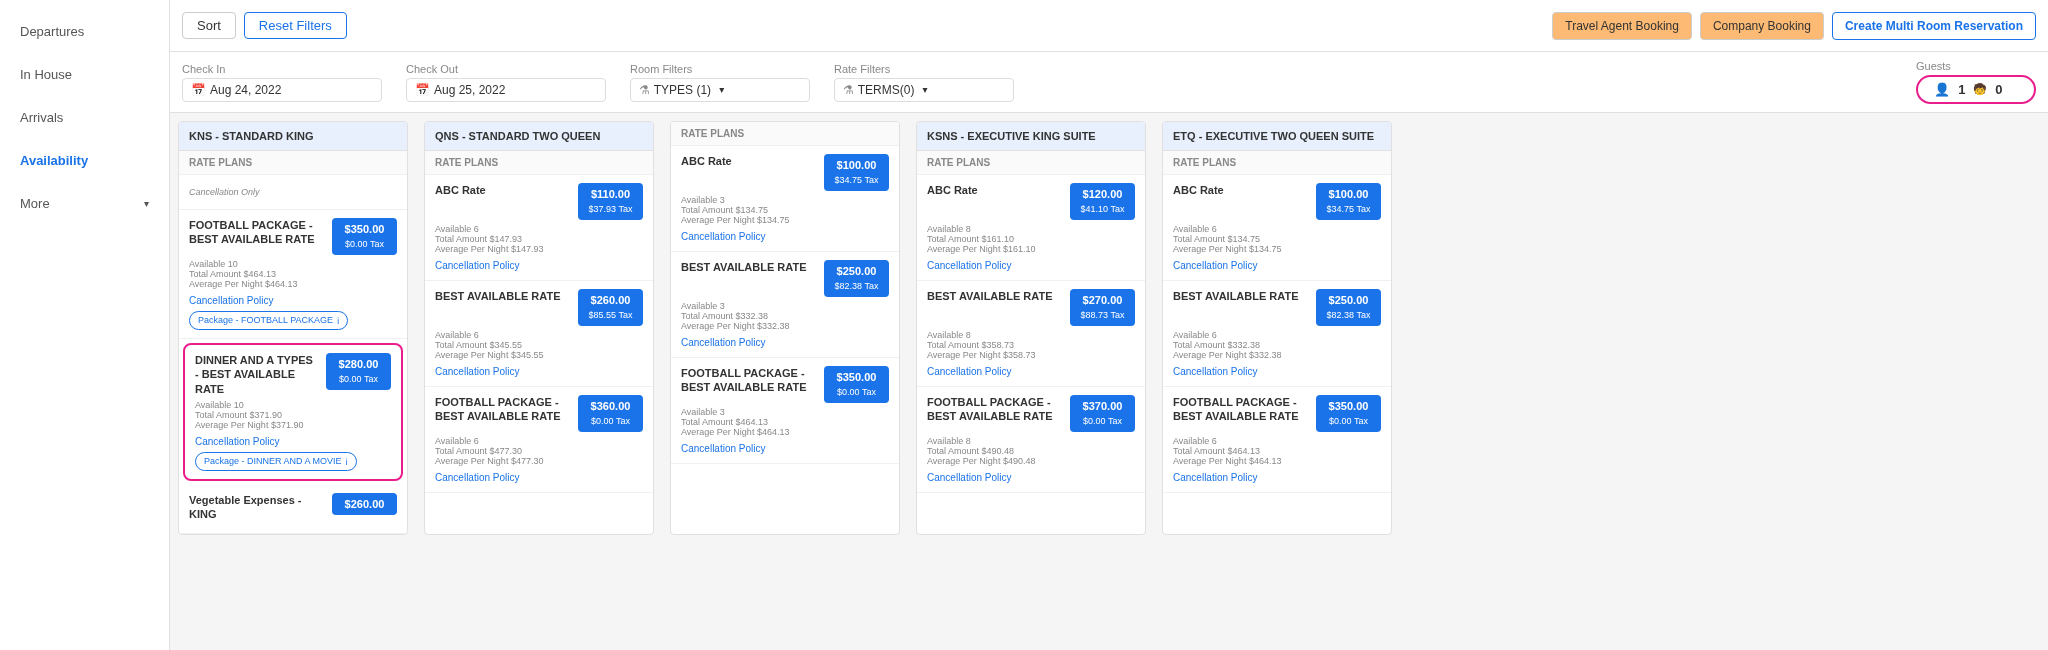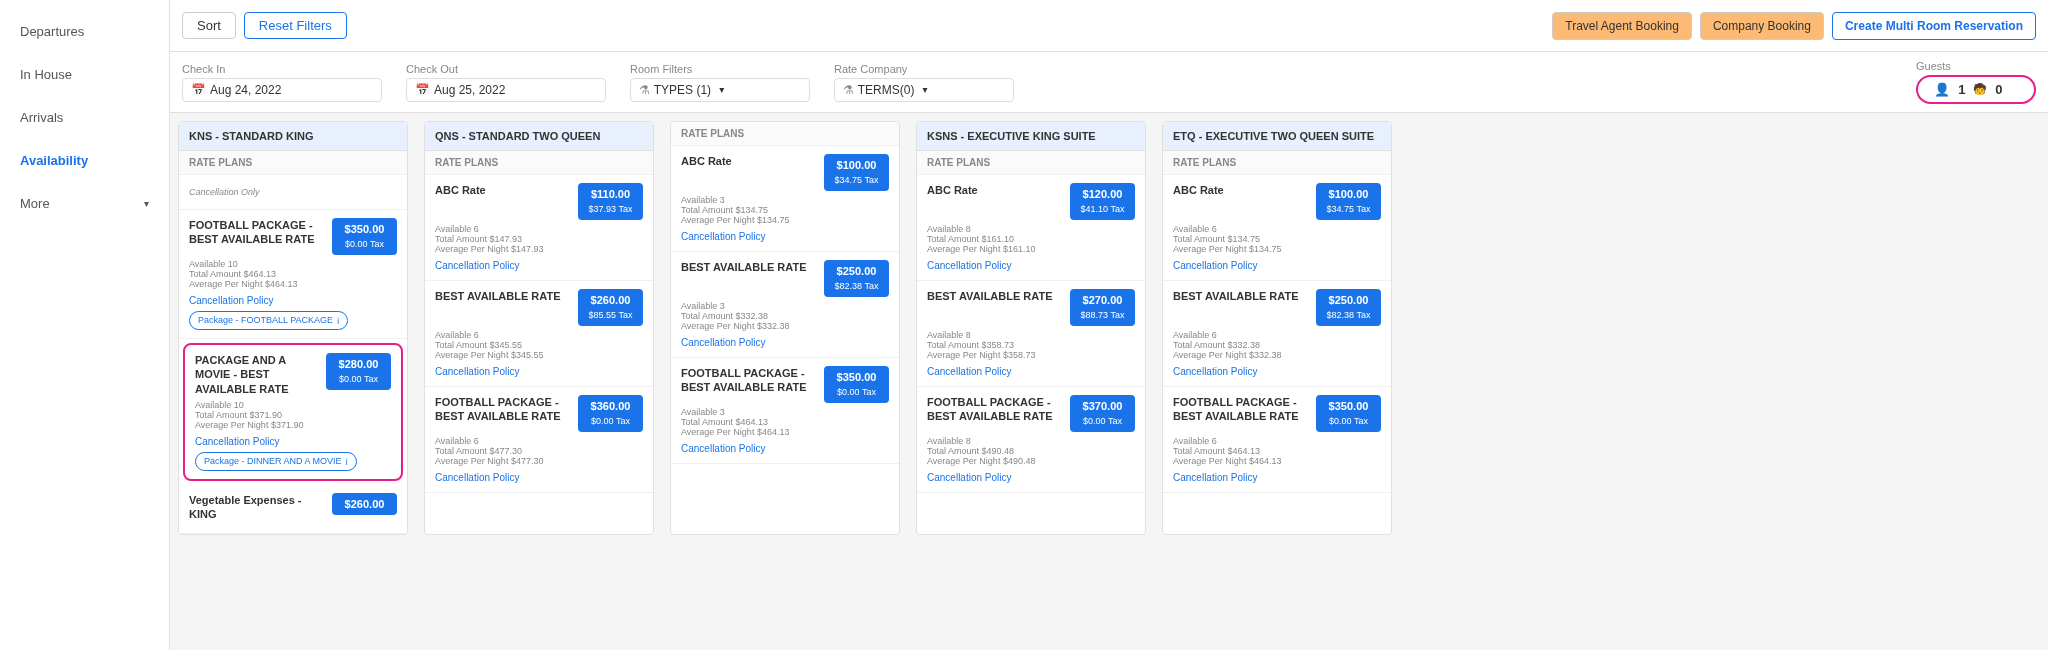--- a/index.html
+++ b/index.html
@@ -339,21 +339,21 @@
       <div class="filter-label">Room Filters</div>
       <div class="filter-badge">
         <span style="color:#888;">⚗</span>
         <span>TYPES (1)</span>
         <span style="margin-left:4px;font-size:10px;">▾</span>
       </div>
     </div>
     <div class="filter-sep"></div>
 
     <div class="filter-rate-group">
-      <div class="filter-label">Rate Company</div>
+      <div class="filter-label">Rate Filters</div>
       <div class="filter-badge">
         <span style="color:#888;">⚗</span>
         <span>TERMS(0)</span>
         <span style="margin-left:4px;font-size:10px;">▾</span>
       </div>
     </div>
     <div style="flex:1;"></div>
 
     <div class="filter-guests-group">
       <div class="filter-label">Guests</div>
@@ -372,21 +372,21 @@
           <div class="room-header">KNS - STANDARD KING</div>
           <div class="rate-plans-label">RATE PLANS</div>
           <div class="rate-card">
             <div class="cancellation-only">Cancellation Only</div>
           </div>
           <div class="rate-card"><div class="rate-card-top">
               <div class="rate-name">FOOTBALL PACKAGE - BEST AVAILABLE RATE</div>
               <button class="rate-price-btn">$350.00<br><span class="tax">$0.00 Tax</span></button>
             </div><div class="rate-details">Available 10<br>Total Amount $464.13<br>Average Per Night $464.13</div><a class="cancellation-link" href="#">Cancellation Policy</a><div class="package-tag">Package - FOOTBALL PACKAGE <span>ℹ</span></div></div>
           <div class="rate-card highlighted"><div class="rate-card-top">
-              <div class="rate-name">PACKAGE AND A MOVIE - BEST AVAILABLE RATE</div>
+              <div class="rate-name">DINNER AND A TYPES - BEST AVAILABLE RATE</div>
               <button class="rate-price-btn">$280.00<br><span class="tax">$0.00 Tax</span></button>
             </div><div class="rate-details">Available 10<br>Total Amount $371.90<br>Average Per Night $371.90</div><a class="cancellation-link" href="#">Cancellation Policy</a><div class="package-tag">Package - DINNER AND A MOVIE <span>ℹ</span></div></div>
           <div class="rate-card">
             <div class="rate-card-top">
               <div class="rate-name">Vegetable Expenses - KING</div>
               <button class="rate-price-btn">$260.00</button>
             </div>
           </div>
         </div>
         <div class="room-column">

